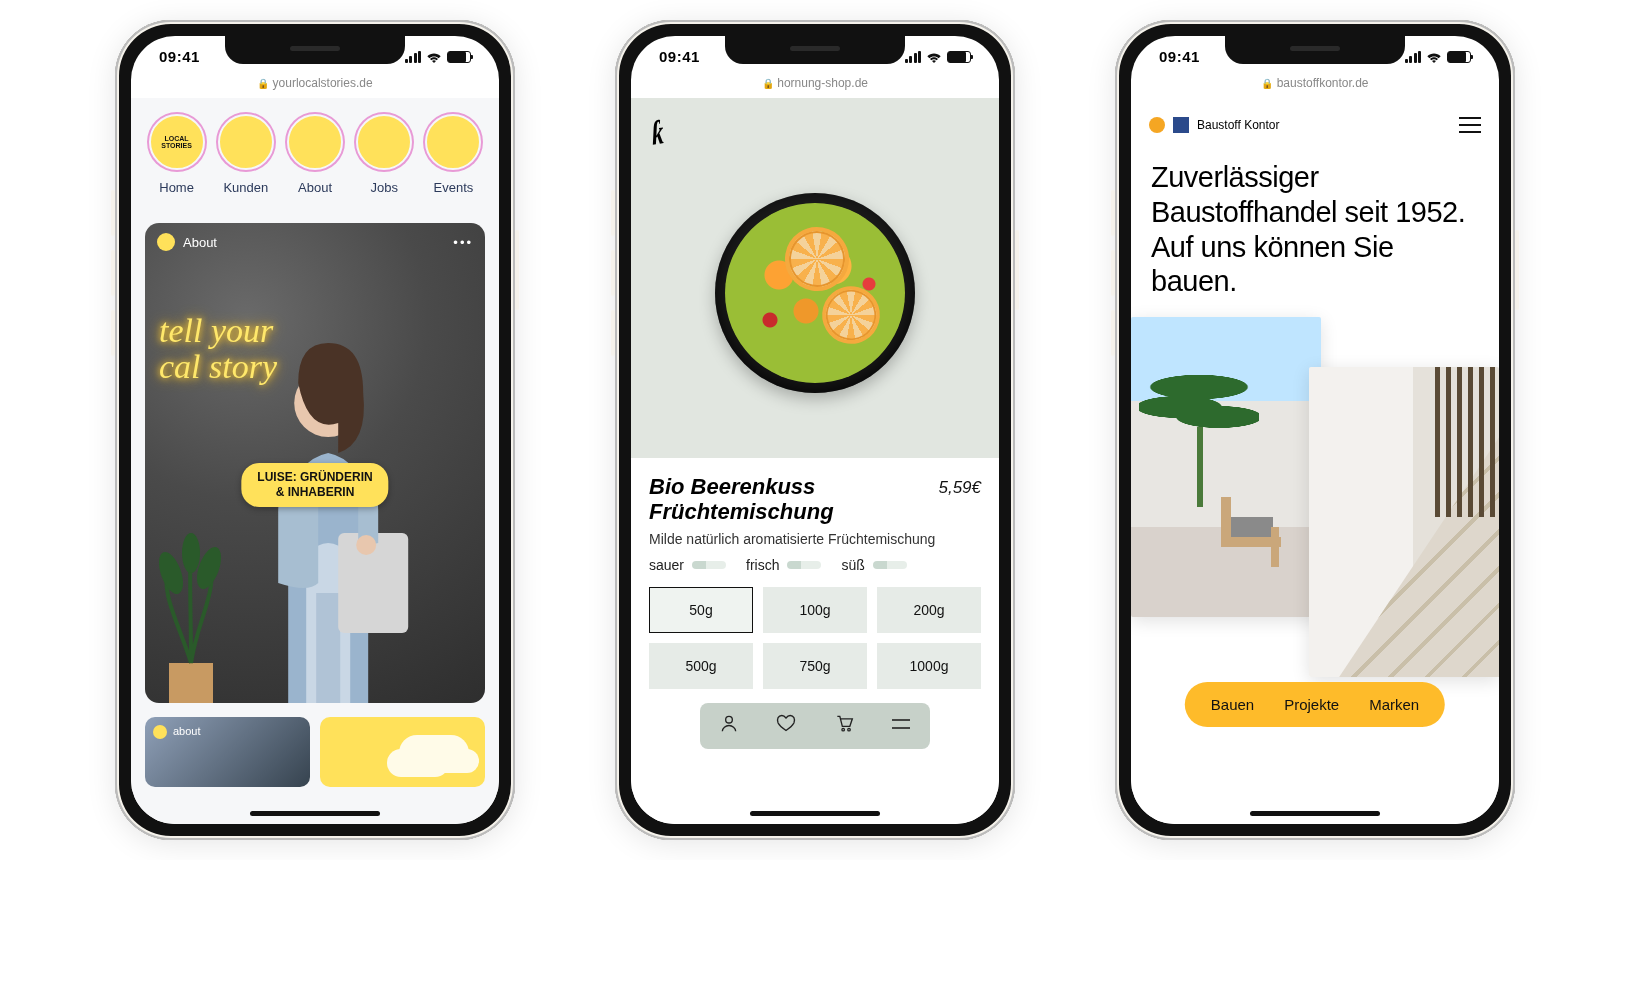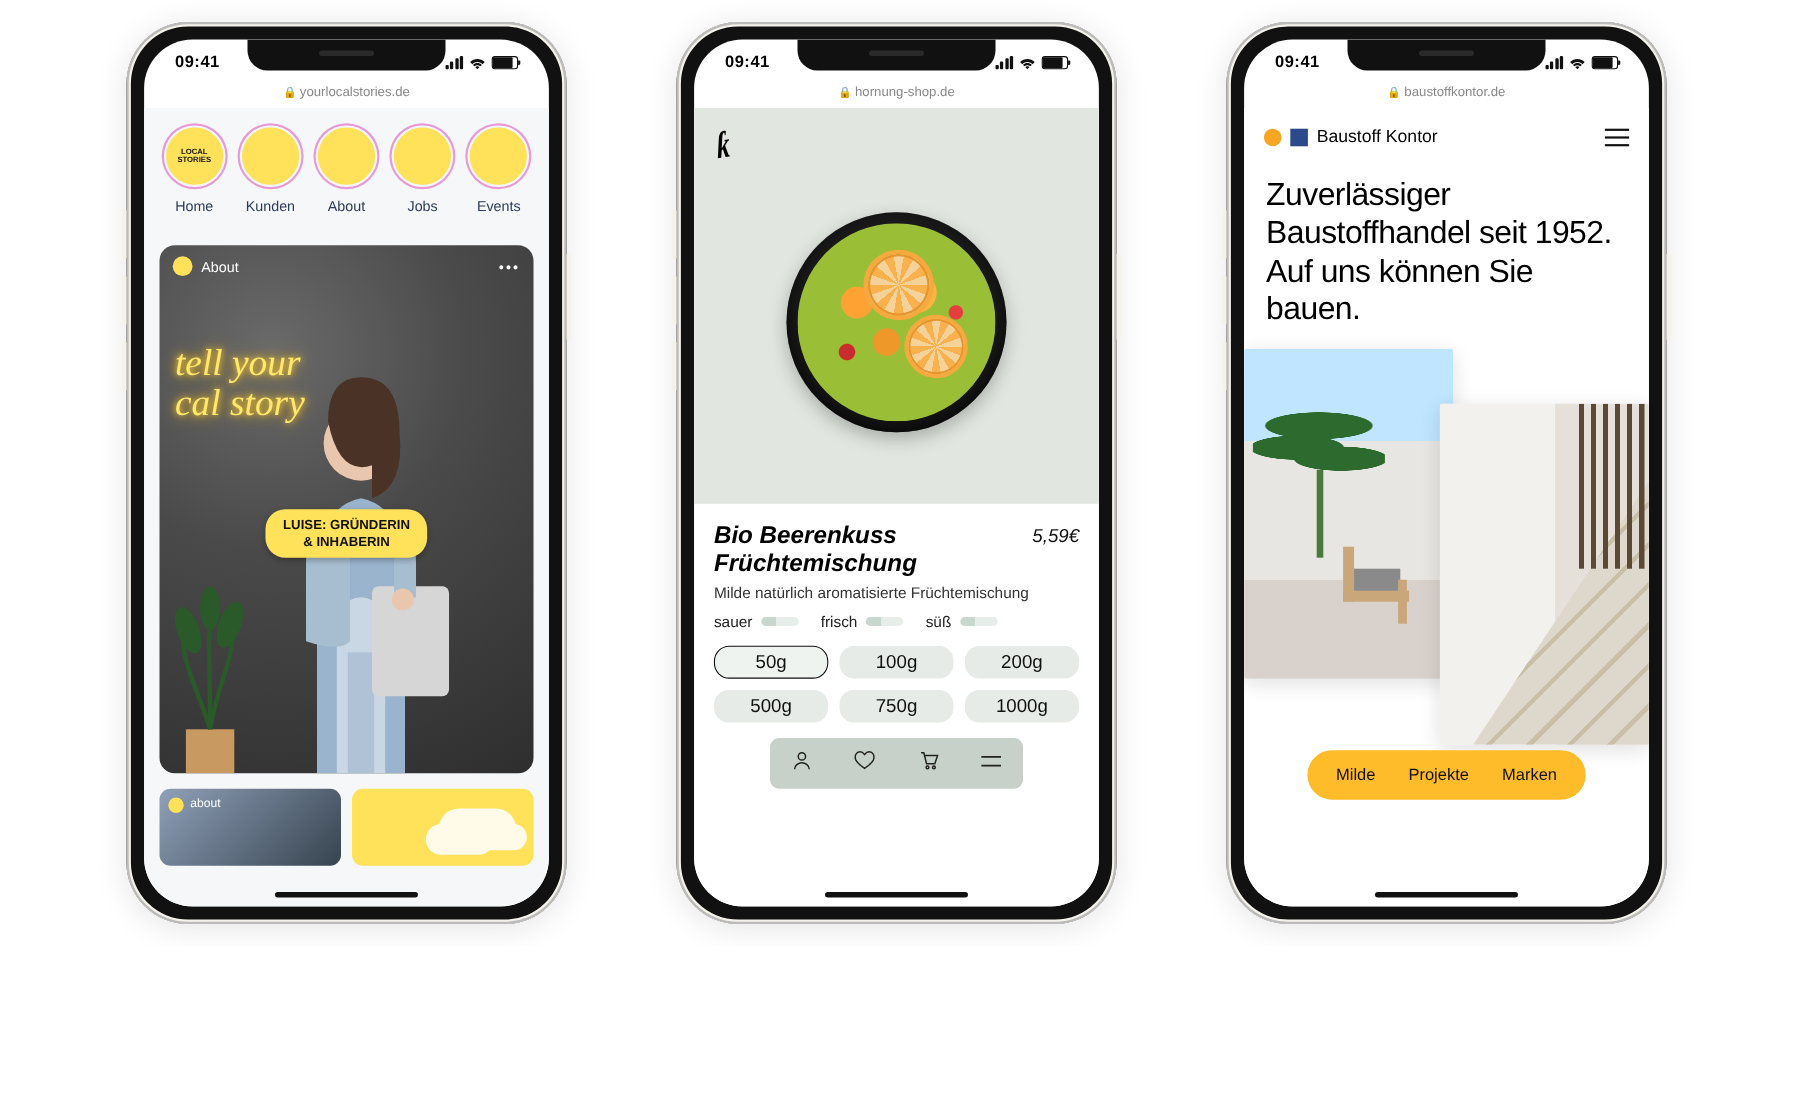--- a/index.html
+++ b/index.html
@@ -208,23 +208,23 @@
   .p2-title-row { display:flex; align-items:flex-start; gap:14px;font-style:italic; }
   .p2-title { font-size:22px; font-weight:700; line-height:1.15; flex:1;}
   .p2-price { font-size:17px; font-weight:500; color:#111; margin-top:4px;}
   .p2-sub { margin-top:6px; font-size:14px; color:#333;}
   .taste-row { margin-top:10px; display:flex; gap:20px; font-size:14px; color:#222;}
   .taste { display:flex; align-items:center; gap:8px;}
   .meter { width:34px; height:8px; border-radius:4px; background:linear-gradient(90deg,#c9d8cf 40%, #e7eee9 40%);}
   .sizes { margin-top:14px; display:grid; grid-template-columns:repeat(3,1fr); gap:10px;}
   .size-btn {
     background:#e6ebe7; border:1px solid transparent;
-    border-radius:14px; height:30px;
+    border-radius:0; height:46px;
     display:flex; align-items:center; justify-content:center;
-    font-size:17px; color:#111; cursor:pointer;
+    font-size:14px; color:#111; cursor:pointer;
   }
   .size-btn.sel { border:1.5px solid #111; background:#eff3f0;}
   .cart-btn {
     margin-top:14px; width:100%; height:54px;
     background:#111; color:#fff; border:none; border-radius:30px;
     font-size:16px; cursor:pointer;
   }
   .p2-bottom {
     margin:14px auto 0;
     width:230px; height:46px;
@@ -234,21 +234,21 @@
   }
   .p2-bottom span { cursor:pointer; width:30px; text-align:center; }
 
   
   .p3 .content { background:#fff; }
   .bk-head {
     display:flex; align-items:center; padding:14px 18px; gap:8px;
   }
   .bk-logo-dot { width:16px; height:16px; border-radius:50%; background:#f5a623;}
   .bk-logo-sq { width:16px; height:16px; background:#2b4a8b;}
-  .bk-name { font-size:16px; font-weight:500;}
+  .bk-name { font-size:12px; font-weight:500;}
   .burger { margin-left:auto; cursor:pointer; }
   .burger div { width:22px; height:2px; background:#111; margin:5px 0;}
   .bk-hero {
     padding:8px 20px 18px;
     font-size:29px; font-weight:500; line-height:1.2; letter-spacing:-.5px;
   }
   .bk-imgs { position:relative; height:360px; }
   .bk-img {
     position:absolute; border-radius:2px; box-shadow:0 4px 18px rgba(0,0,0,.12);
     overflow:hidden;
@@ -530,21 +530,21 @@
           </div>
       </div>
 
       <div class="bk-hero">Zuverlässiger Baustoffhandel seit 1952. Auf uns können Sie bauen.</div>
 
       <div class="bk-imgs">
         <div class="bk-img left"></div>
         <div class="bk-img right"></div>
 
         <div class="bk-pill">
-          <span>Milde</span>
+          <span>Bauen</span>
           <span>Projekte</span>
           <span>Marken</span>
         </div>
       </div>
     </div>
     <div class="home-indicator"></div>
   </div>
 </div>
 
 </body></html>

